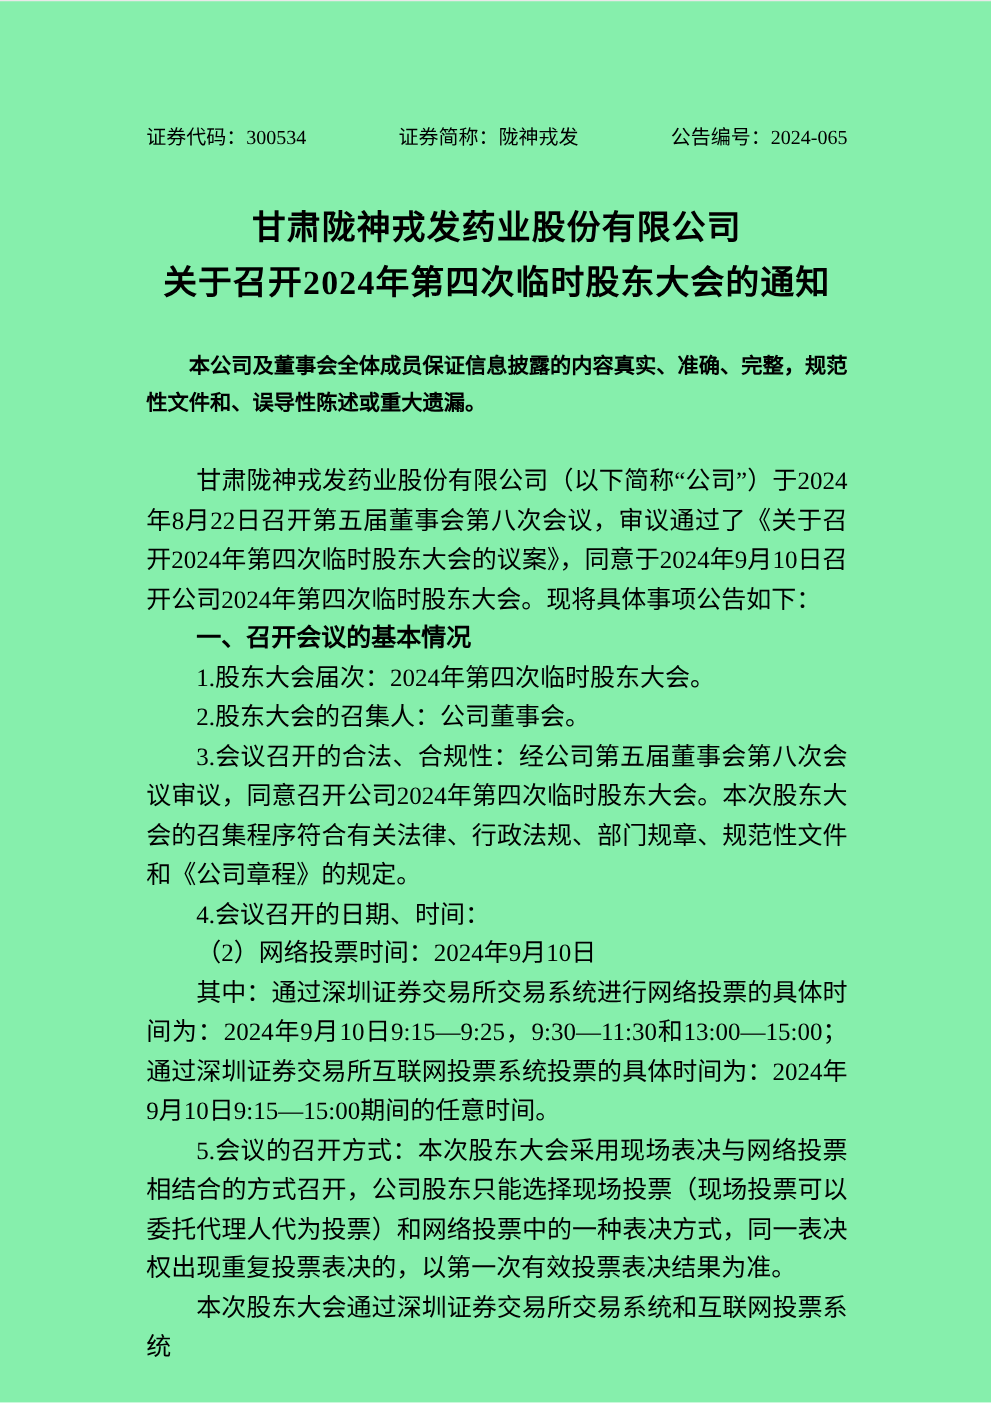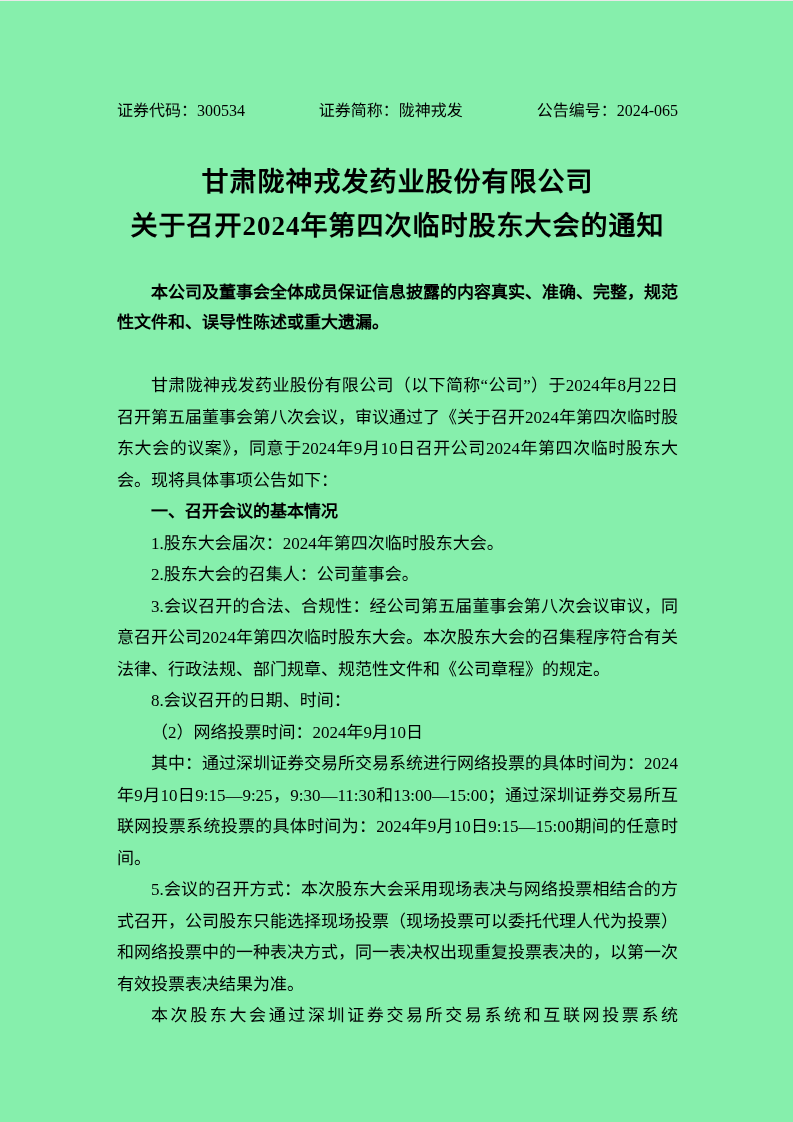--- a/index.html
+++ b/index.html
@@ -40,21 +40,21 @@
   .disclaimer {
     margin-top: 30px;
     font-size: 17px;
     font-weight: bold;
     line-height: 30px;
     text-align: justify;
     text-indent: 2em;
   }
   .body-text {
     margin-top: 32px;
-    font-size: 17px;
+    font-size: 20px;
     line-height: 31.5px;
   }
   .para {
     text-align: justify;
     text-indent: 2em;
   }
   .section-heading {
     font-weight: bold;
     text-indent: 2em;
   }
@@ -79,20 +79,20 @@
   </div>
 
   <p class="disclaimer">本公司及董事会全体成员保证信息披露的内容真实、准确、完整，规范性文件和、误导性陈述或重大遗漏。</p>
 
   <div class="body-text">
     <p class="para">甘肃陇神戎发药业股份有限公司（以下简称“公司”）于2024年8月22日召开第五届董事会第八次会议，审议通过了《关于召开2024年第四次临时股东大会的议案》，同意于2024年9月10日召开公司2024年第四次临时股东大会。现将具体事项公告如下：</p>
     <p class="section-heading">一、召开会议的基本情况</p>
     <p class="para">1.股东大会届次：2024年第四次临时股东大会。</p>
     <p class="para">2.股东大会的召集人：公司董事会。</p>
     <p class="para">3.会议召开的合法、合规性：经公司第五届董事会第八次会议审议，同意召开公司2024年第四次临时股东大会。本次股东大会的召集程序符合有关法律、行政法规、部门规章、规范性文件和《公司章程》的规定。</p>
-    <p class="para">8.会议召开的日期、时间：</p>
+    <p class="para">4.会议召开的日期、时间：</p>
     <p class="para">（2）网络投票时间：2024年9月10日</p>
     <p class="para">其中：通过深圳证券交易所交易系统进行网络投票的具体时间为：2024年9月10日9:15—9:25，9:30—11:30和13:00—15:00；通过深圳证券交易所互联网投票系统投票的具体时间为：2024年9月10日9:15—15:00期间的任意时间。</p>
     <p class="para">5.会议的召开方式：本次股东大会采用现场表决与网络投票相结合的方式召开，公司股东只能选择现场投票（现场投票可以委托代理人代为投票）和网络投票中的一种表决方式，同一表决权出现重复投票表决的，以第一次有效投票表决结果为准。</p>
     <p class="para stretch">本次股东大会通过深圳证券交易所交易系统和互联网投票系统</p>
   </div>
 
 </div>
 
 </body></html>

